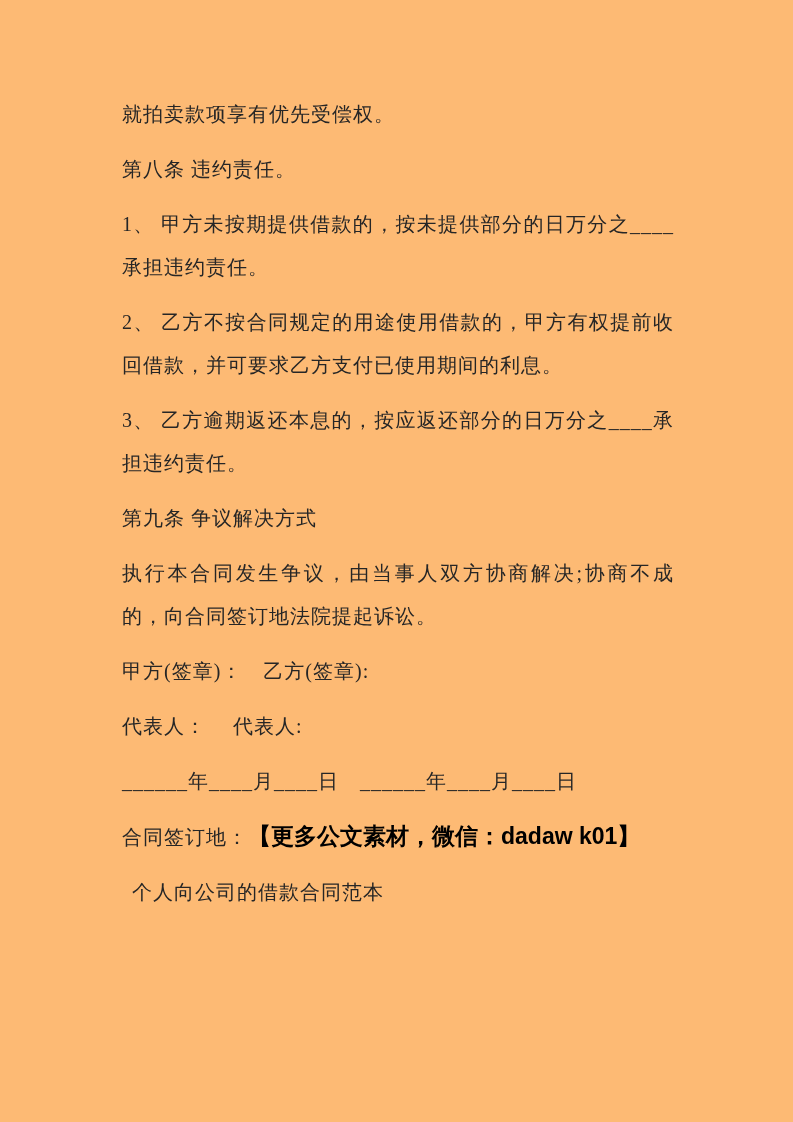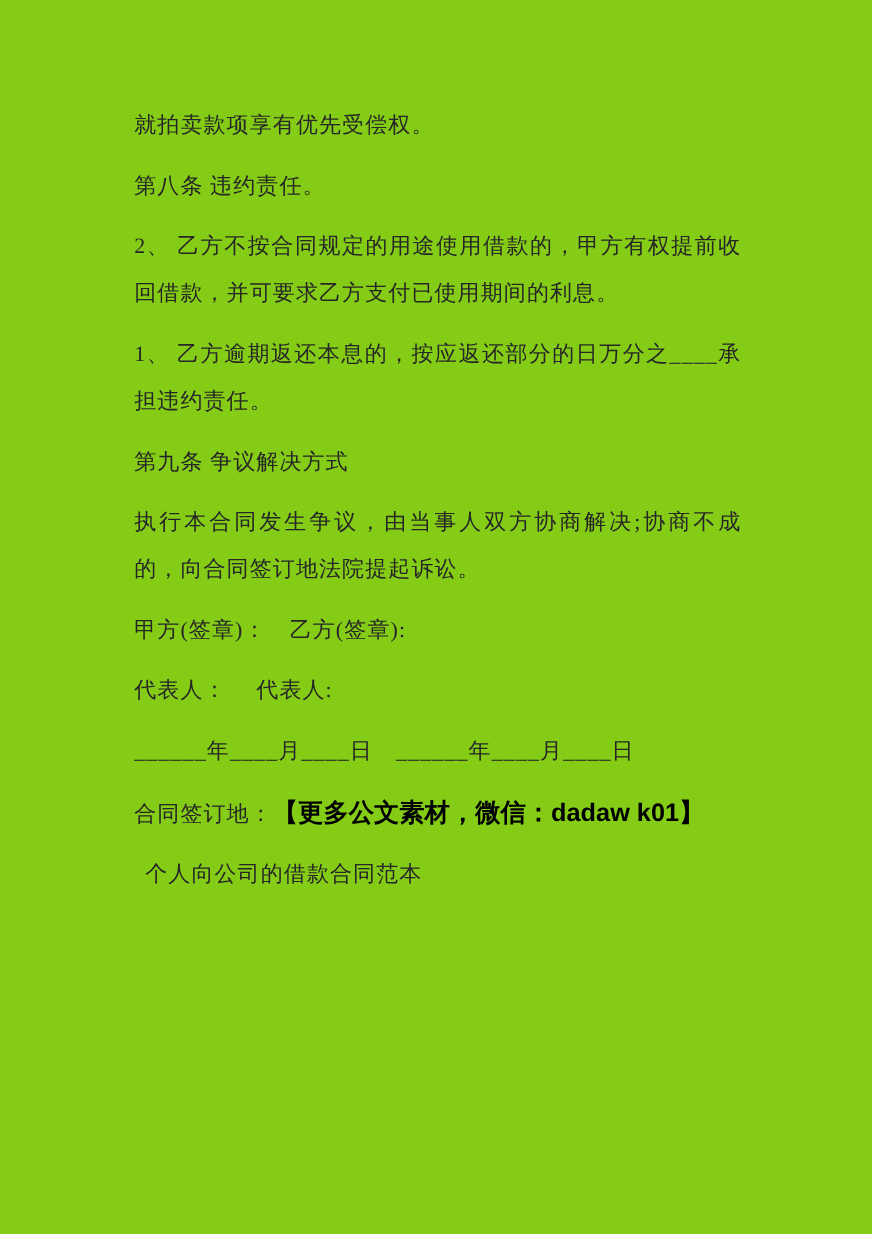--- a/index.html
+++ b/index.html
@@ -5,21 +5,21 @@
   html, body {
     margin: 0;
     padding: 0;
     background: #ffffff;
   }
   .page {
     position: relative;
     width: 793px;
     height: 1122px;
     margin: 0 auto;
-    background: #84cc16;
+    background: #fdba74;
     overflow: hidden;
     font-family: "Liberation Serif", "DejaVu Serif", serif;
     color: #262626;
   }
   .doc-body {
     box-sizing: border-box;
     padding: 93px 119px 0 122px;
   }
   .para {
     margin: 0 0 12px 0;
@@ -53,24 +53,25 @@
 </head>
 <body>
 
 <div class="page">
   <div class="doc-body">
 
     <p class="para">就拍卖款项享有优先受偿权。</p>
 
     <p class="para heading">第八条 违约责任。</p>
 
+    <p class="para">1、 甲方未按期提供借款的，按未提供部分的日万分之____承担违约责任。</p>
 
     <p class="para">2、 乙方不按合同规定的用途使用借款的，甲方有权提前收回借款，并可要求乙方支付已使用期间的利息。</p>
 
-    <p class="para">1、 乙方逾期返还本息的，按应返还部分的日万分之____承担违约责任。</p>
+    <p class="para">3、 乙方逾期返还本息的，按应返还部分的日万分之____承担违约责任。</p>
 
     <p class="para heading">第九条 争议解决方式</p>
 
     <p class="para">执行本合同发生争议，由当事人双方协商解决;协商不成的，向合同签订地法院提起诉讼。</p>
 
 
 
     <p class="para signature-line">甲方(签章)：　乙方(签章):</p>
 
     <p class="para signature-line">代表人：　 代表人:</p>

